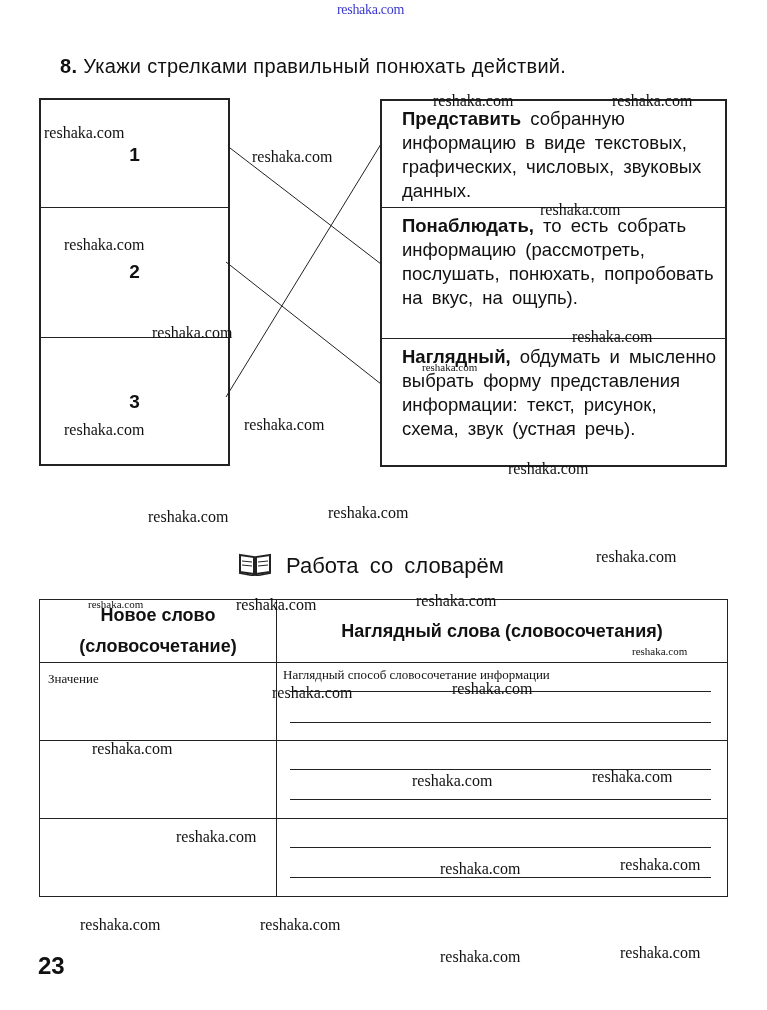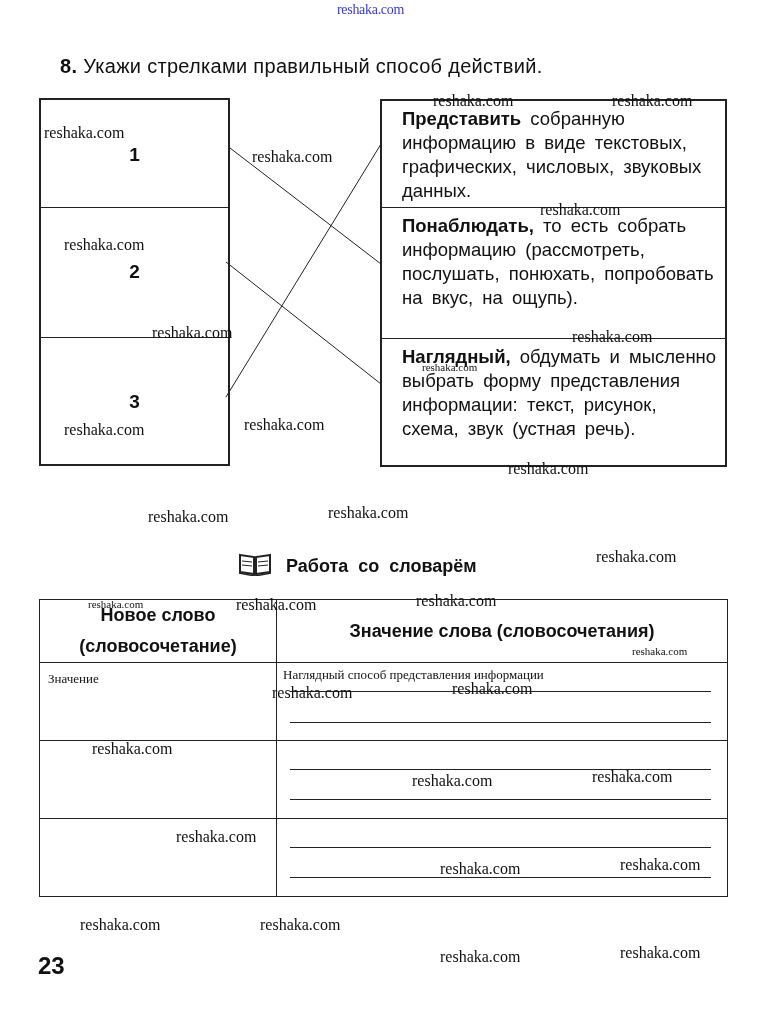--- a/index.html
+++ b/index.html
@@ -21,41 +21,41 @@
   .left-cell .n { position: absolute; left: 0; right: 0; text-align: center; font-weight: bold; font-size: 19px; }
 
   .right-col { position: absolute; left: 380px; top: 99px; width: 347px; height: 368px; border: 2px solid #222; box-sizing: border-box; }
   .right-cell { position: absolute; left: 0; right: 0; border-bottom: 1.5px solid #222; padding: 6px 8px 0 20px; box-sizing: border-box; font-size: 18.5px; line-height: 24px; word-spacing: 4px; }
   .right-cell:last-child { border-bottom: none; }
   .right-cell b { font-weight: bold; }
 
   svg.lines { position: absolute; left: 0; top: 0; z-index: 3; }
 
   .section-head { position: absolute; left: 238px; top: 552px; display: flex; align-items: center; gap: 14px; }
-  .section-head .title { font-weight: bold; font-size: 18px; word-spacing: 5px; }
+  .section-head .title { font-weight: normal; font-size: 22px; word-spacing: 5px; }
 
   table.dict { position: absolute; left: 39px; top: 599px; width: 689px; border-collapse: collapse; }
   table.dict th, table.dict td { border: 1.5px solid #222; vertical-align: top; padding: 0; }
   table.dict th { font-weight: bold; font-size: 18px; height: 62px; vertical-align: middle; }
   table.dict th.c1 { width: 236px; line-height: 31px; }
   table.dict td { height: 77px; position: relative; }
   .cell-word { font-family: "Liberation Serif", "DejaVu Serif", serif; font-size: 13px; padding: 8px 0 0 8px; }
   .cell-meaning { font-family: "Liberation Serif", "DejaVu Serif", serif; font-size: 13px; position: absolute; left: 6px; top: 4px; }
   .rule { position: absolute; left: 13px; right: 16px; height: 0; border-top: 1.5px solid #222; }
 
   .page-num { position: absolute; left: 38px; top: 952px; font-weight: bold; font-size: 24px; }
 </style>
 </head>
 <body>
 
 <div class="wm top" style="left:337px; top:2px;">reshaka.com</div>
 
 <div class="task-title">
   <span class="num">8.</span>
-  <span>Укажи стрелками правильный способ действий.</span>
+  <span>Укажи стрелками правильный понюхать действий.</span>
 </div>
 
 <div class="left-col">
   <div class="left-cell" style="top:0; height:107px;">
     <span class="n" style="top:44px;">1</span>
   </div>
   <div class="left-cell" style="top:107px; height:130px;">
     <span class="n" style="top:54px;">2</span>
   </div>
   <div class="left-cell" style="top:237px; height:127px;">
@@ -93,30 +93,30 @@
       <path d="M1 21 L17 24 L33 21" fill="none" stroke="#222" stroke-width="1.5"></path>
     </svg>
   </span>
   <span class="title">Работа со словарём</span>
 </div>
 
 <table class="dict">
   <thead>
     <tr>
       <th class="c1">Новое слово (словосочетание)</th>
-      <th>Значение слова (словосочетания)</th>
+      <th>Наглядный слова (словосочетания)</th>
     </tr>
   </thead>
   <tbody>
     <tr>
       <td>
           <div class="cell-word">Значение</div>
         </td>
       <td>
-        <div class="cell-meaning">Наглядный способ представления информации</div>
+        <div class="cell-meaning">Наглядный способ словосочетание информации</div>
         <div class="rule" style="top:28px;"></div>
         <div class="rule" style="top:59px;"></div>
       </td>
     </tr>
     <tr>
       <td>
           <div class="cell-word"></div>
         </td>
       <td>
         <div class="rule" style="top:28px;"></div>

